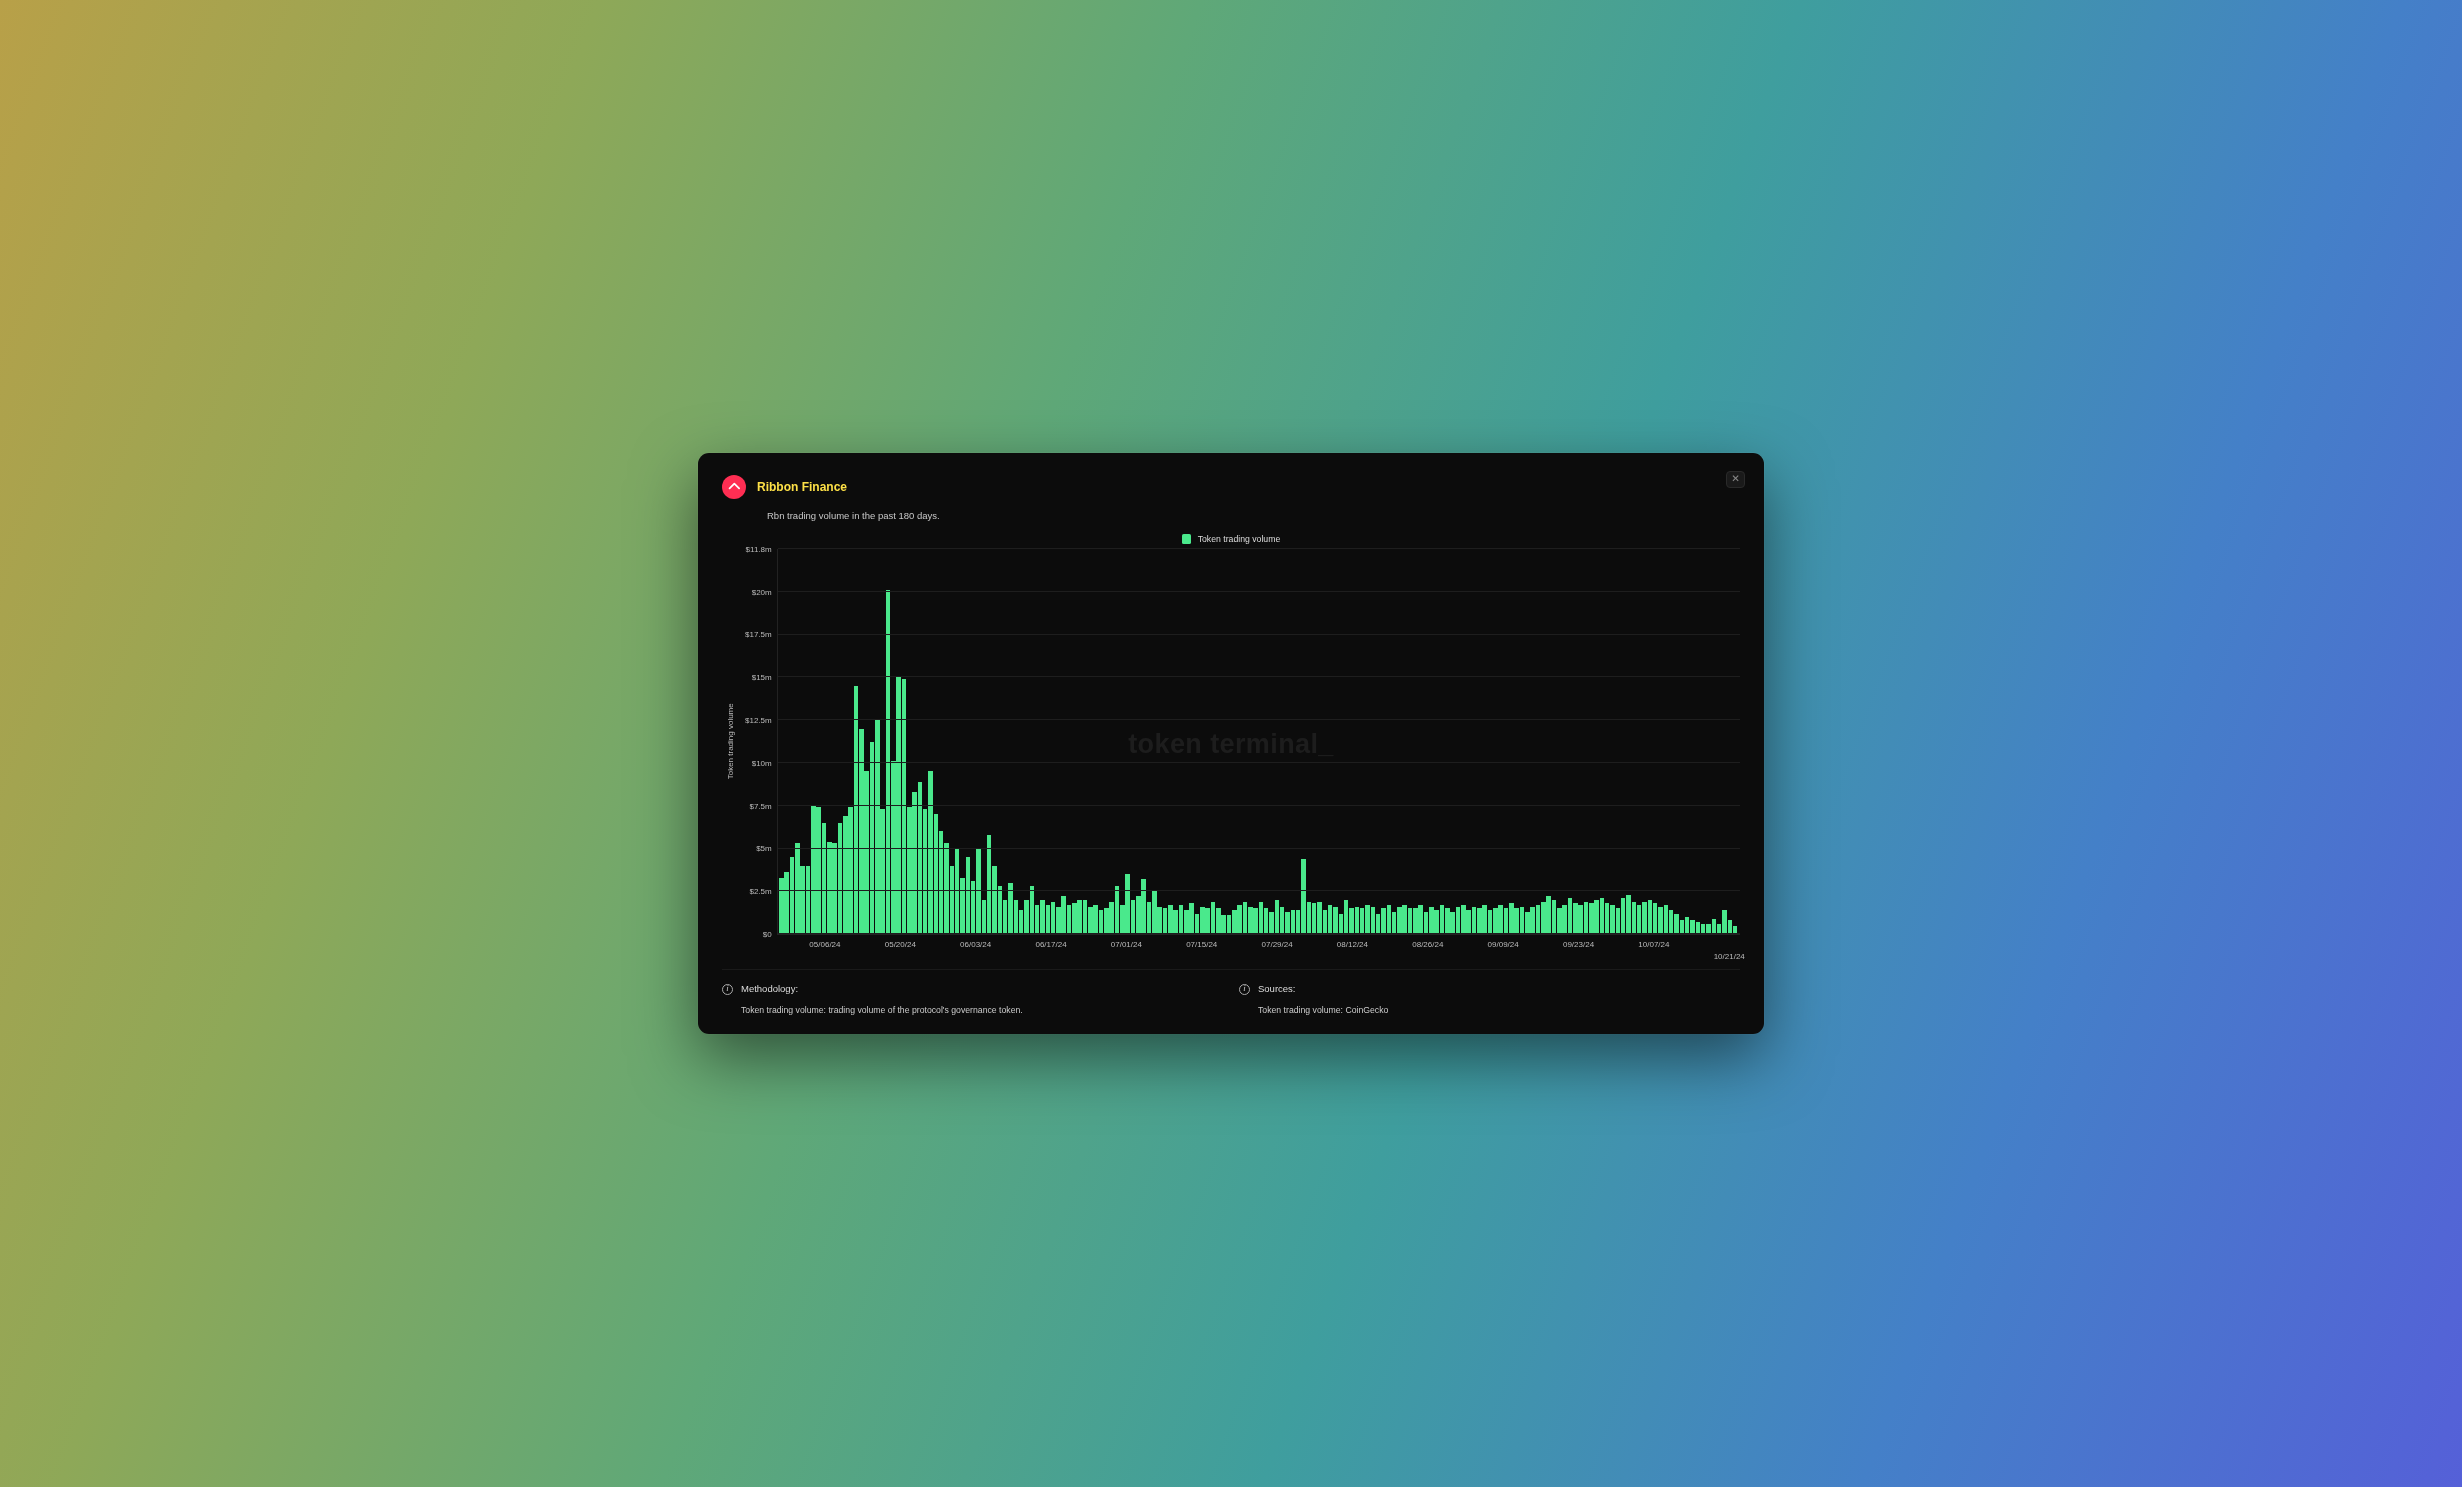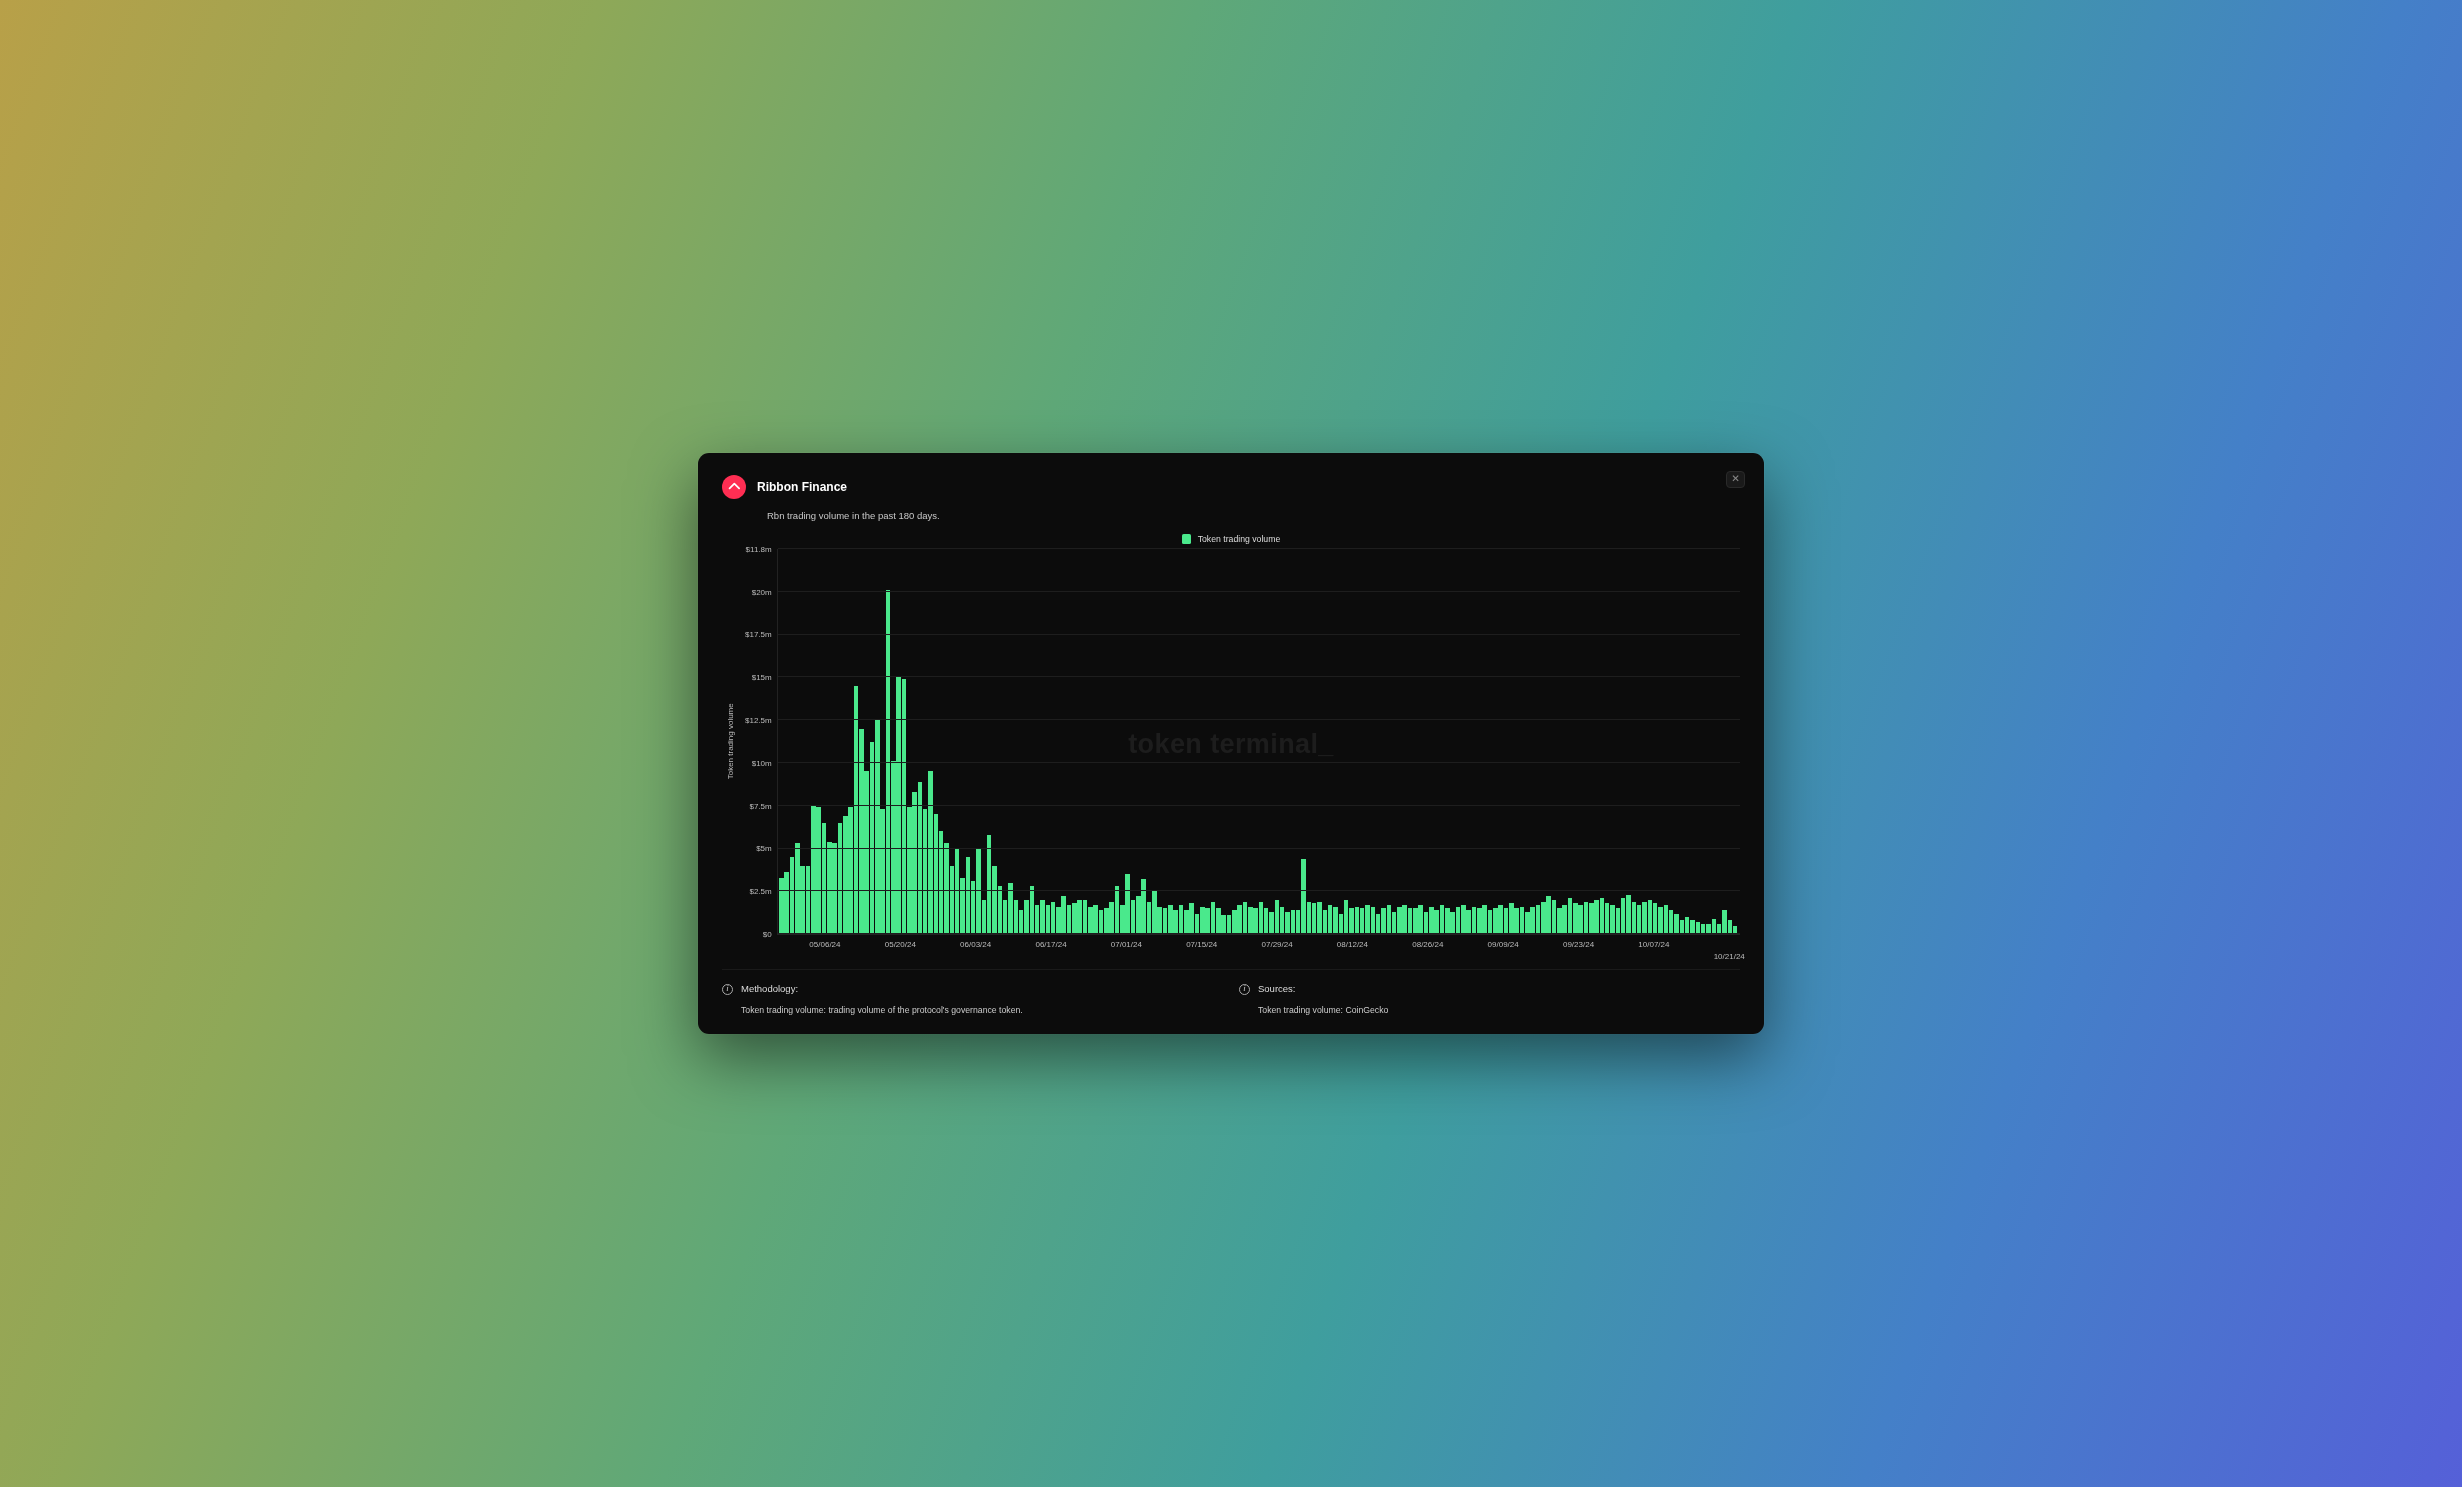--- a/index.html
+++ b/index.html
@@ -24,21 +24,21 @@
     color: #e8e8e8;
   }
   .header { display: flex; align-items: center; gap: 11px; }
   .logo {
     width: 24px; height: 24px; border-radius: 50%;
     background: #ff2e53;
     display: flex; align-items: center; justify-content: center;
     flex-shrink: 0;
   }
   .logo svg { width: 12.7px; height: 12.7px; }
-  .title { font-size: 12px; font-weight: 600; color: #ffffff; }
+  .title { font-size: 12px; font-weight: 600; color: #fde047; }
   .close-btn {
     position: absolute; top: 17.5px; right: 19px;
     width: 19px; height: 17.5px;
     border-radius: 4px;
     background: #1a1a1a;
     border: 0.8px solid #2a2a2a;
     color: #888;
     display: flex; align-items: center; justify-content: center;
     cursor: pointer;
     font-size: 10.3px; line-height: 1;

